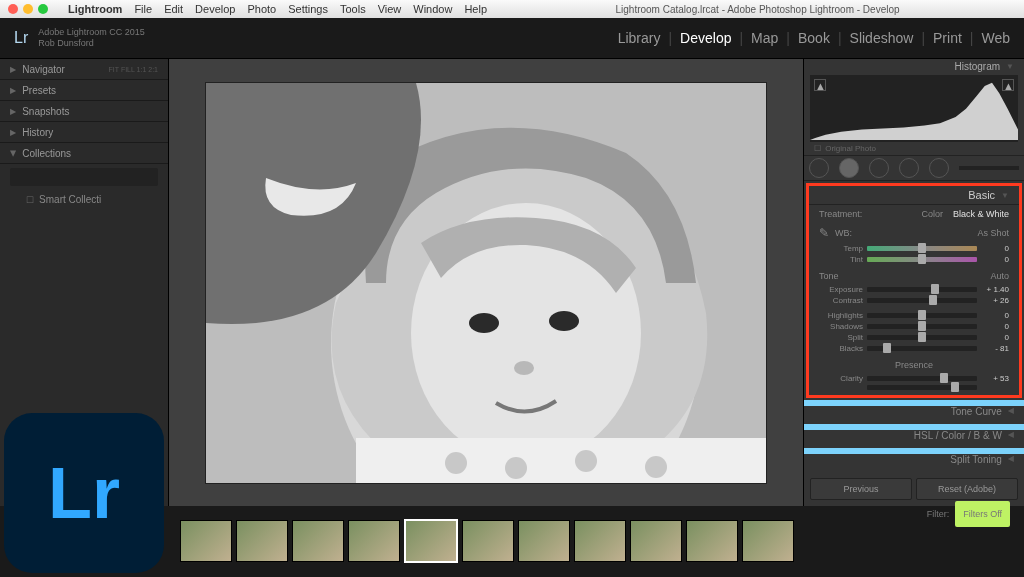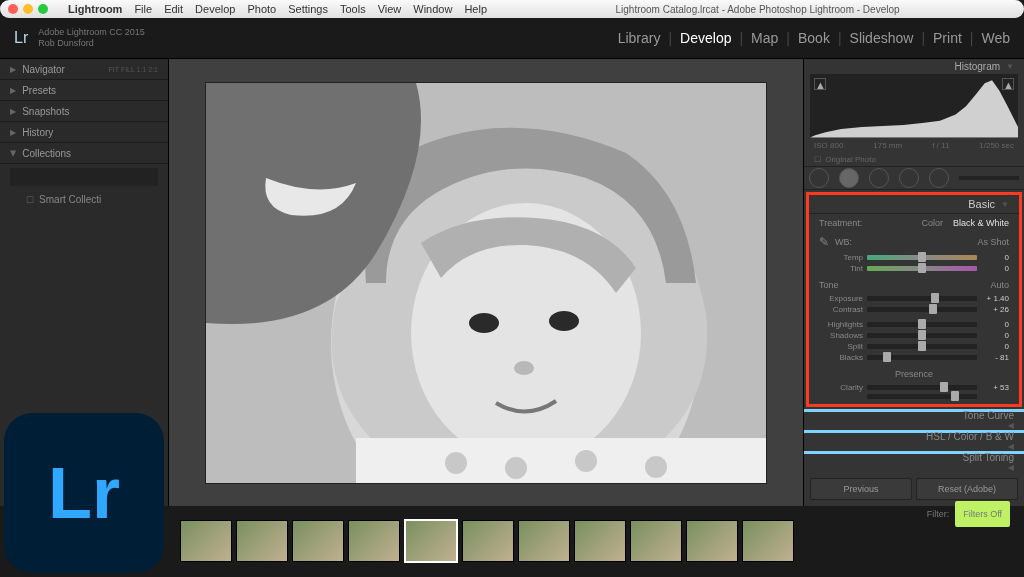--- a/index.html
+++ b/index.html
@@ -1,16 +1,16 @@
 <!DOCTYPE html>
 <html><head>
 <meta charset="utf-8">
 <style>
 html,body{margin:0;padding:0;width:1024px;height:577px;background:#1a1a1a;font-family:"Helvetica Neue",Arial,sans-serif;color:#aaa;font-size:11px;overflow:hidden;position:relative;}
-.mac-bar{height:18px;background:linear-gradient(#fafafa,#e0e0e0);display:flex;align-items:center;padding:0 8px;color:#333;font-size:11px;gap:12px;border-radius:9px;}
+.mac-bar{height:18px;background:linear-gradient(#fafafa,#e0e0e0);display:flex;align-items:center;padding:0 8px;color:#333;font-size:11px;gap:12px;}
 .mac-bar .app{font-weight:bold;}
 .mac-bar .title{flex:1;text-align:center;color:#555;font-size:10px;}
 .traffic{display:flex;gap:5px;margin-right:8px;}
 .traffic span{width:10px;height:10px;border-radius:50%;}
 .tl-red{background:#ff5f56;} .tl-yel{background:#ffbd2e;} .tl-grn{background:#27c93f;}
 .header{height:40px;background:#1a1a1a;display:flex;align-items:center;padding:0 14px;border-bottom:1px solid #000;}
 .logo{color:#b4d8f0;font-size:16px;font-weight:300;margin-right:10px;}
 .brand-text{font-size:9px;color:#777;line-height:1.2;}
 .modules{margin-left:auto;display:flex;gap:8px;align-items:center;color:#999;font-size:14px;}
 .modules span{cursor:pointer;}
@@ -45,21 +45,21 @@
 .treatment .bw{color:#e0e0e0;}
 .wb-row{display:flex;justify-content:space-between;align-items:center;padding:3px 10px;font-size:9px;color:#888;}
 .slider-row{display:flex;align-items:center;padding:1px 10px;gap:4px;}
 .slider-row .lbl{width:44px;font-size:8px;color:#888;text-align:right;}
 .slider-row .track{flex:1;height:5px;background:#222;position:relative;border-radius:1px;}
 .slider-row .thumb{position:absolute;width:8px;height:10px;background:#aaa;top:-3px;border-radius:1px;transform:translateX(-50%);}
 .slider-row .val{width:28px;font-size:8px;color:#ccc;text-align:right;}
 .section-label{display:flex;justify-content:space-between;padding:3px 10px;font-size:9px;color:#888;margin-top:3px;}
 .temp-track{background:linear-gradient(90deg,#4a7,#888,#a85)!important;}
 .tint-track{background:linear-gradient(90deg,#6a5,#888,#a5a)!important;}
-.r-collapsed{height:18px;display:flex;align-items:flex-end;justify-content:flex-end;padding:0 10px;font-size:10px;color:#888;border-top:3px solid #7dd3fc;cursor:pointer;flex-direction:column;}
+.r-collapsed{height:18px;display:flex;align-items:flex-start;justify-content:flex-end;padding:0 10px;font-size:10px;color:#888;border-top:6px solid #7dd3fc;cursor:pointer;}
 .r-collapsed .tri2{margin-left:6px;font-size:8px;color:#555;}
 .btn-row{display:flex;gap:4px;padding:6px;}
 .btn-row button{flex:1;background:#3a3a3a;border:1px solid #222;color:#999;font-size:9px;height:22px;cursor:pointer;border-radius:2px;}
 .filmstrip{height:70px;background:#1a1a1a;display:flex;align-items:center;padding:0 180px 0 180px;gap:4px;}
 .thumb-item{width:50px;height:40px;background:linear-gradient(135deg,#7a9060,#c0b090);border:1px solid #000;flex-shrink:0;}
 .thumb-item.sel{border:2px solid #fff;}
 .filter-bar{position:absolute;right:14px;bottom:50px;font-size:9px;color:#777;display:flex;align-items:center;gap:6px;}
 .lr-badge{position:absolute;left:4px;bottom:4px;width:160px;height:160px;background:#001e36;border-radius:28px;display:flex;align-items:center;justify-content:center;z-index:100;}
 .lr-badge span{color:#31a8ff;font-size:72px;font-weight:bold;font-family:Arial;}
 </style>
@@ -170,26 +170,20 @@
         <span>Histogram</span>
         <span style="margin-left:6px;font-size:8px;color:#555">▼</span>
       </div>
     <div class="histogram">
       <svg viewBox="0 0 200 60">
           <polygon points="0,60 5,58 15,55 30,52 50,50 70,49 90,48 110,46 125,44 140,38 150,30 160,18 168,8 175,5 182,15 190,30 200,50 200,60" fill="#d0d0d0"></polygon>
         </svg>
       <div style="position:absolute;left:4px;top:4px;width:10px;height:10px;border:1px solid #555">▲</div>
       <div style="position:absolute;right:4px;top:4px;width:10px;height:10px;border:1px solid #555">▲</div>
     </div>
-    <div class="histo-info">
-      <span>ISO 800</span>
-        <span>175 mm</span>
-        <span>f / 11</span>
-        <span>1/250 sec</span>
-    </div>
     <div style="padding:2px 10px;font-size:8px;color:#666;display:flex;gap:4px">
         <span>☐</span>
         <span>Original Photo</span>
       </div>
     <div class="tool-strip">
       <div class="tc"></div>
       <div class="tc active"></div>
       <div class="tc"></div>
       <div class="tc"></div>
       <div class="tc"></div>

